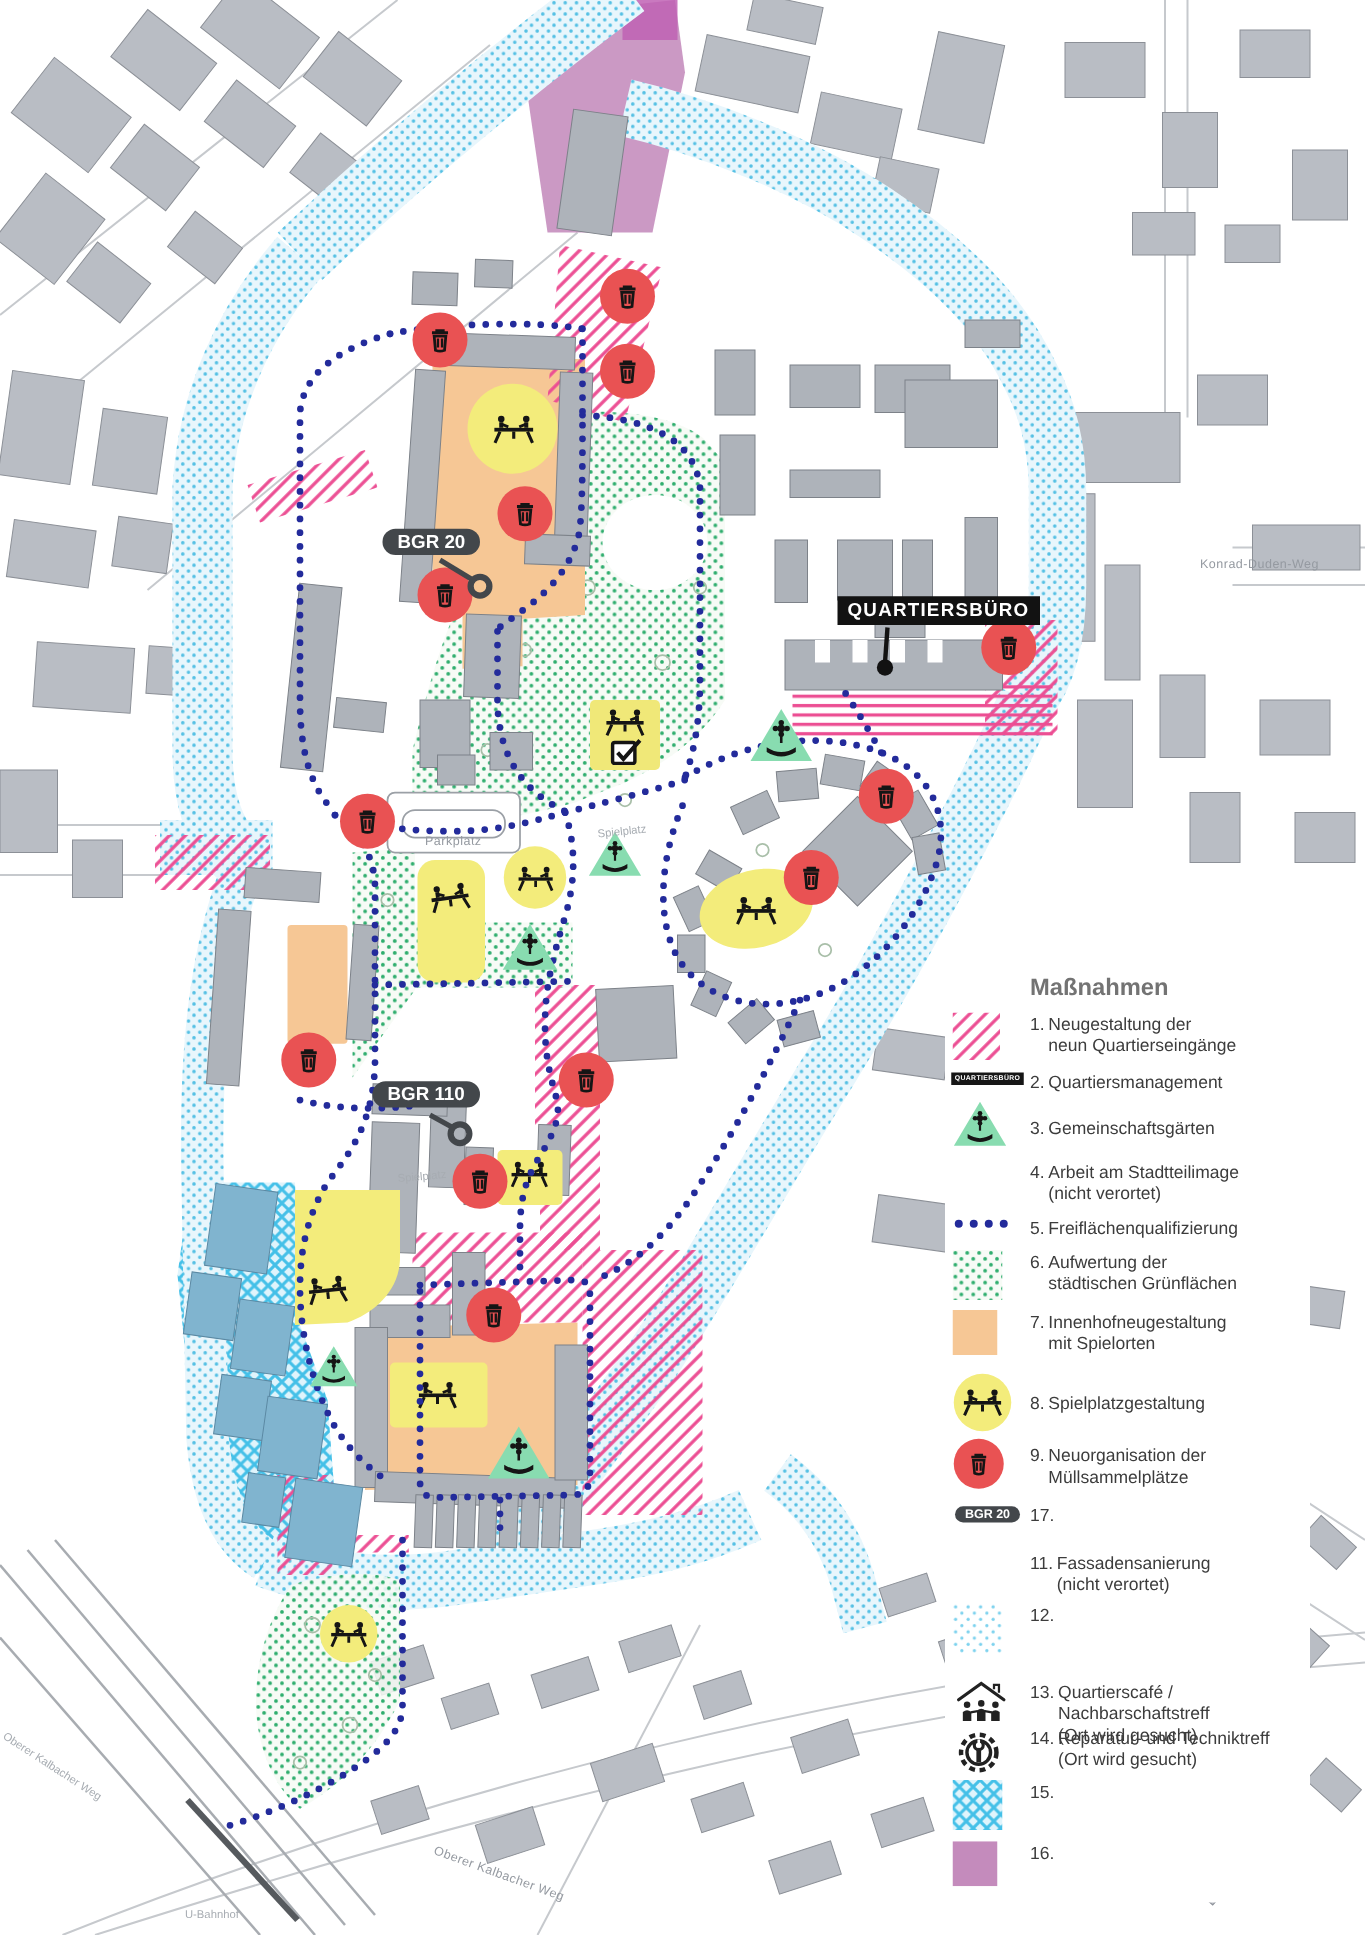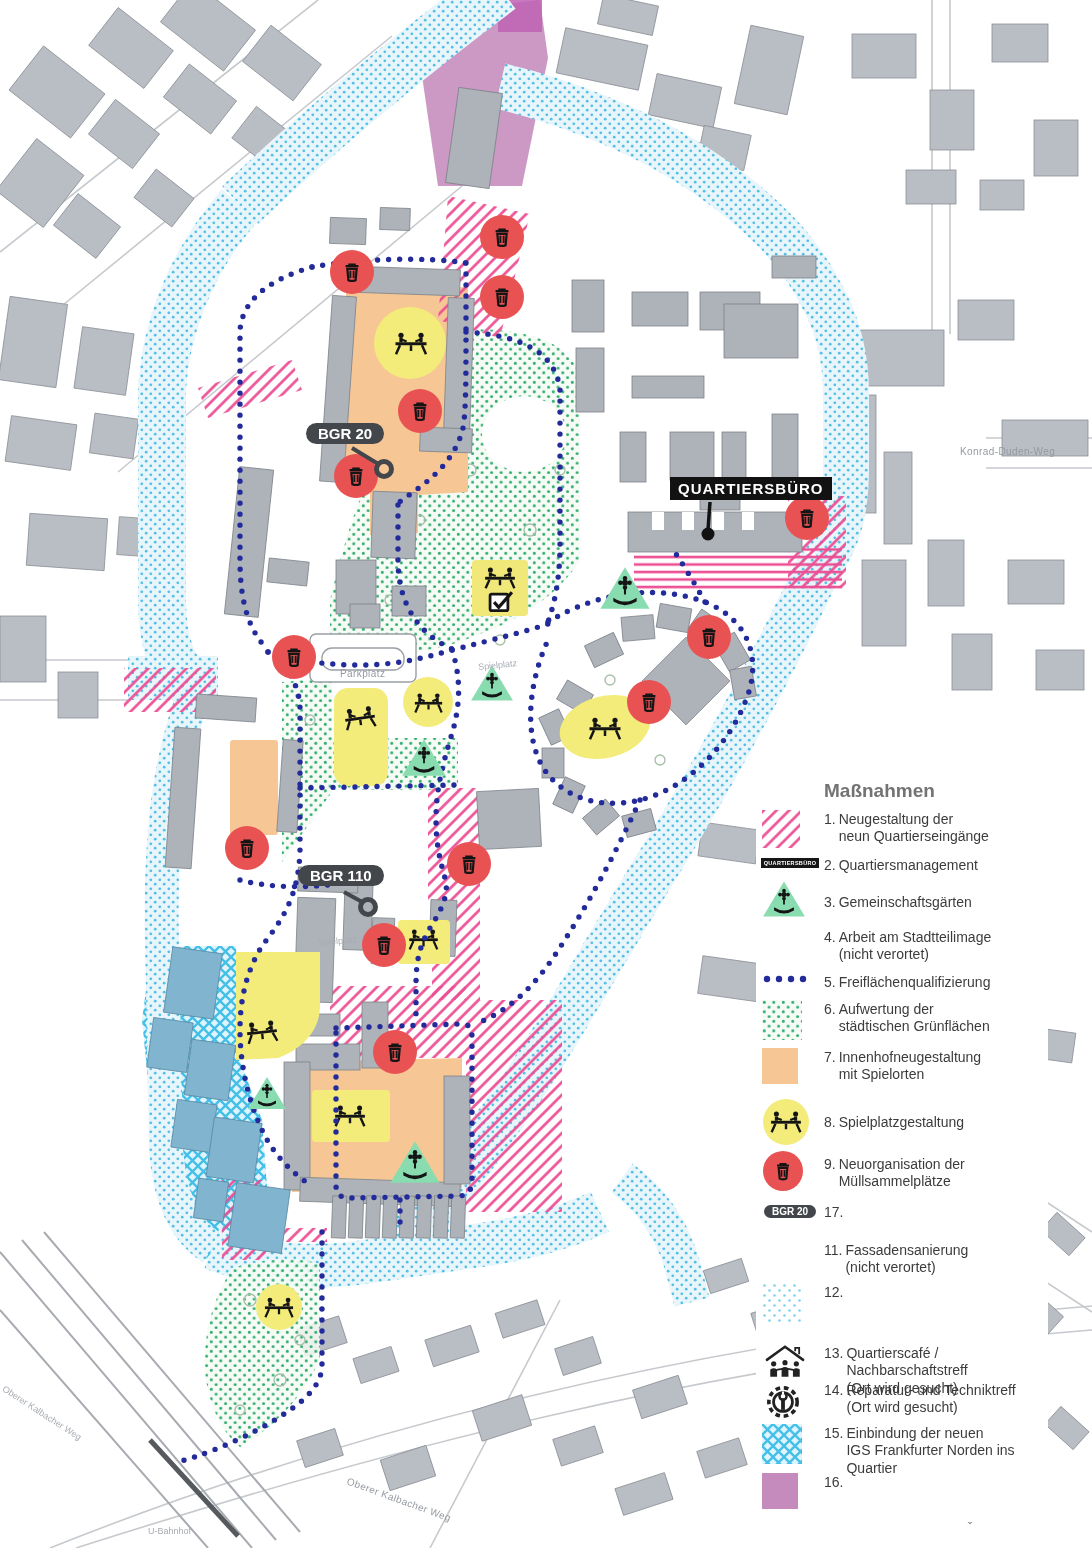--- a/index.html
+++ b/index.html
@@ -670,22 +670,20 @@
   </div>
 
   <div class="leg-row" style="top:654px">
     <span class="leg-ic">
       <svg class="sw" width="40" height="40">
             <rect width="40" height="40" fill="url(#blueCross)"></rect>
           </svg>
         </span>
     <span class="leg-tx">
           <span class="num">15.</span>
-          <span class="lab">Einbindung der neuen
-IGS Frankfurter Norden ins Quartier</span>
         </span>
   </div>
 
   <div class="leg-row" style="top:703px">
     <span class="leg-ic">
       <svg class="sw" width="36" height="36">
             <rect width="36" height="36" fill="#c48bbc"></rect>
           </svg>
         </span>
     <span class="leg-tx">

